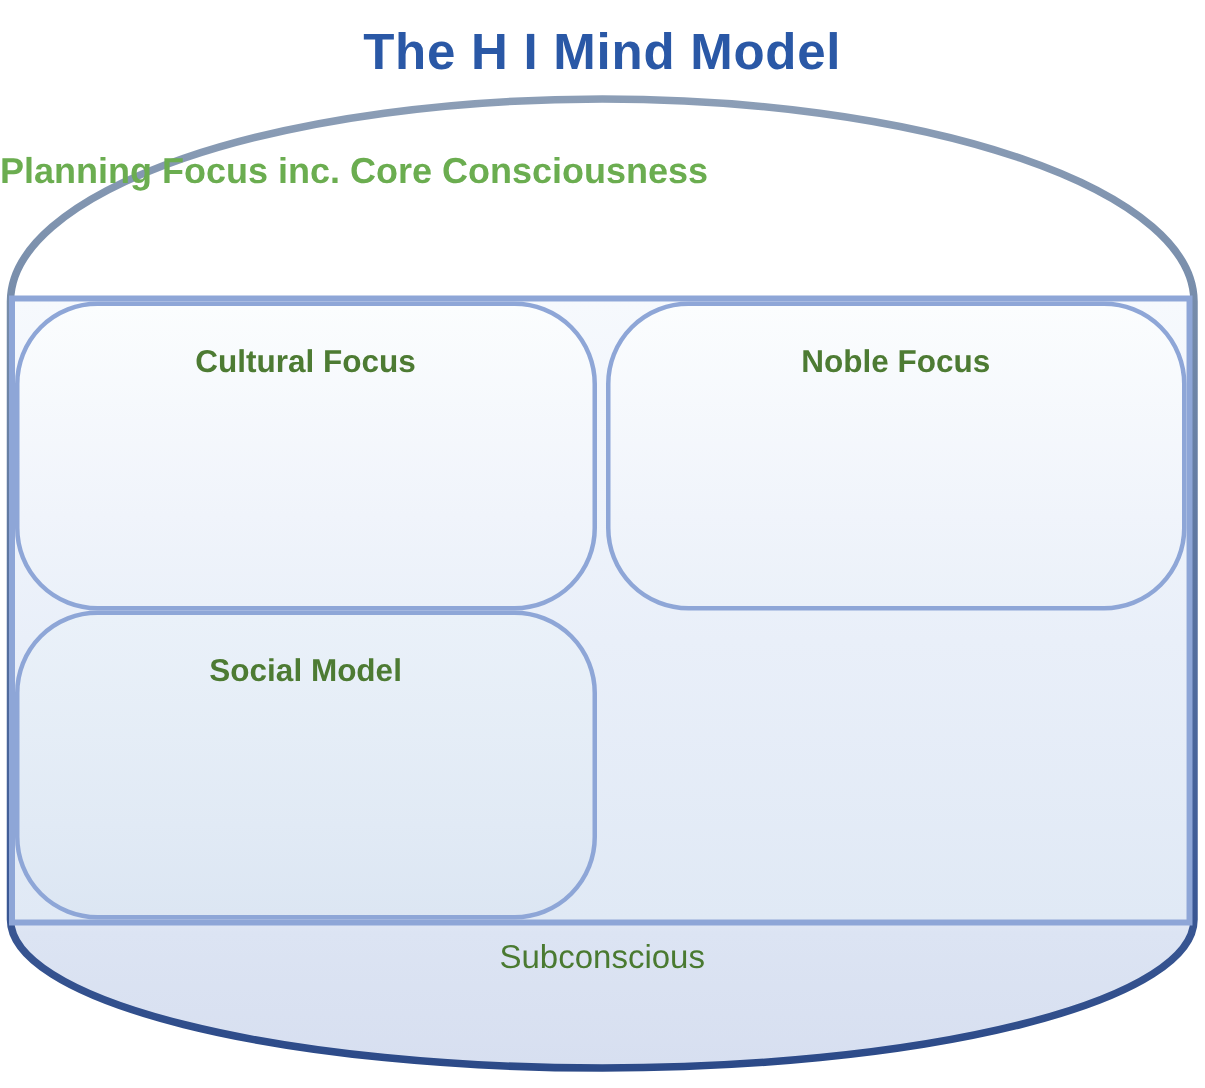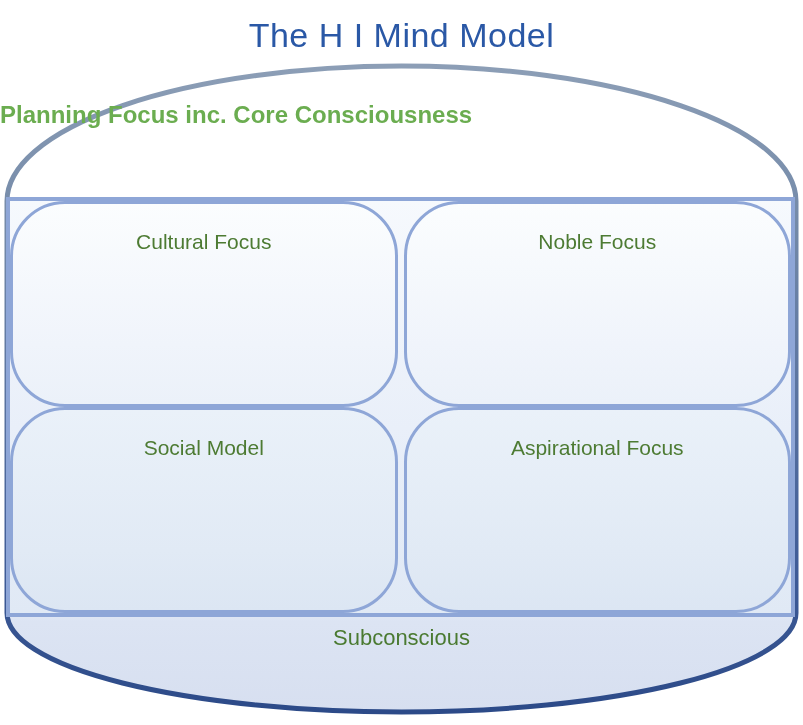--- a/index.html
+++ b/index.html
@@ -12,21 +12,21 @@
     font-family: "Liberation Sans", "DejaVu Sans", sans-serif;
   }
 
   .title {
     position: absolute;
     top: 16px;
     left: 0;
     width: 100%;
     text-align: center;
     font-size: 34px;
-    font-weight: 400;
+    font-weight: 700;
     letter-spacing: 0.5px;
     color: #2a58a6;
   }
 
   .outer-shape-svg {
     position: absolute;
     top: 0;
     left: 0;
   }
 
@@ -68,21 +68,21 @@
     border-radius: 55px;
     text-align: center;
   }
   .quad.row-top    { background: linear-gradient(180deg, #fbfdfe 0%, #f0f4fb 70%, #ebf1f9 100%); }
   .quad.row-bottom { background: linear-gradient(180deg, #eaf1f9 0%, #e1eaf5 70%, #dce6f3 100%); }
 
   .quad-label {
     display: inline-block;
     margin-top: 26px;
     font-size: 21px;
-    font-weight: 400;
+    font-weight: 700;
     color: #4d7b33;
   }
 
   .subconscious-label {
     position: absolute;
     top: 625px;
     left: 0;
     width: 100%;
     text-align: center;
     font-size: 22px;
@@ -125,22 +125,19 @@
       </div>
 
       <div class="quad row-top">
         <span class="quad-label">Noble Focus</span>
       </div>
 
       <div class="quad row-bottom">
         <span class="quad-label">Social Model</span>
       </div>
 
-      <div class="quad row-bottom">
-        <span class="quad-label">Aspirational Focus</span>
-      </div>
 
     </div>
   </div>
 
   <div class="subconscious-label">Subconscious</div>
 
 </div>
 
 </body></html>

